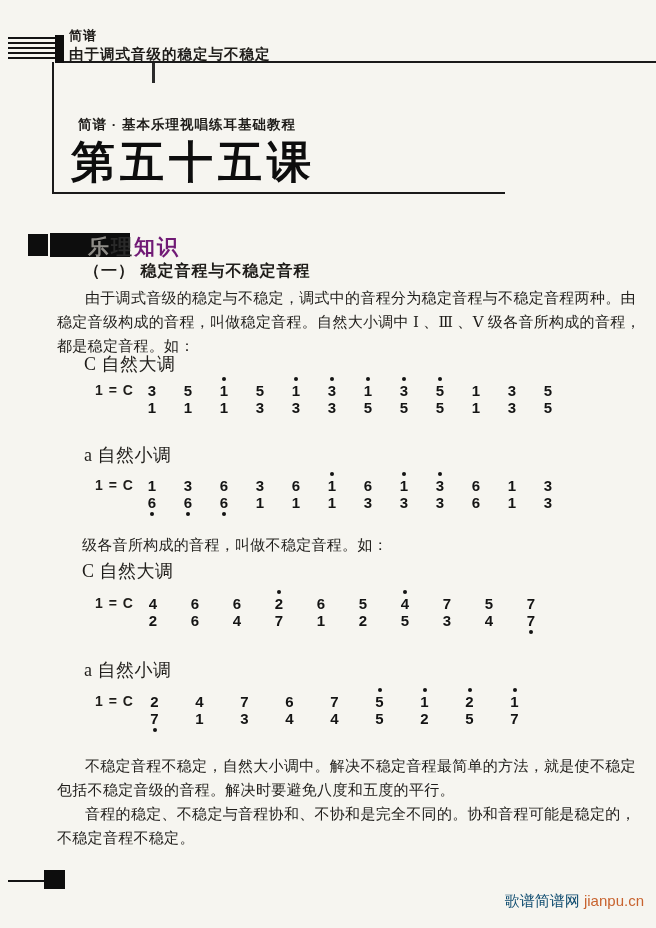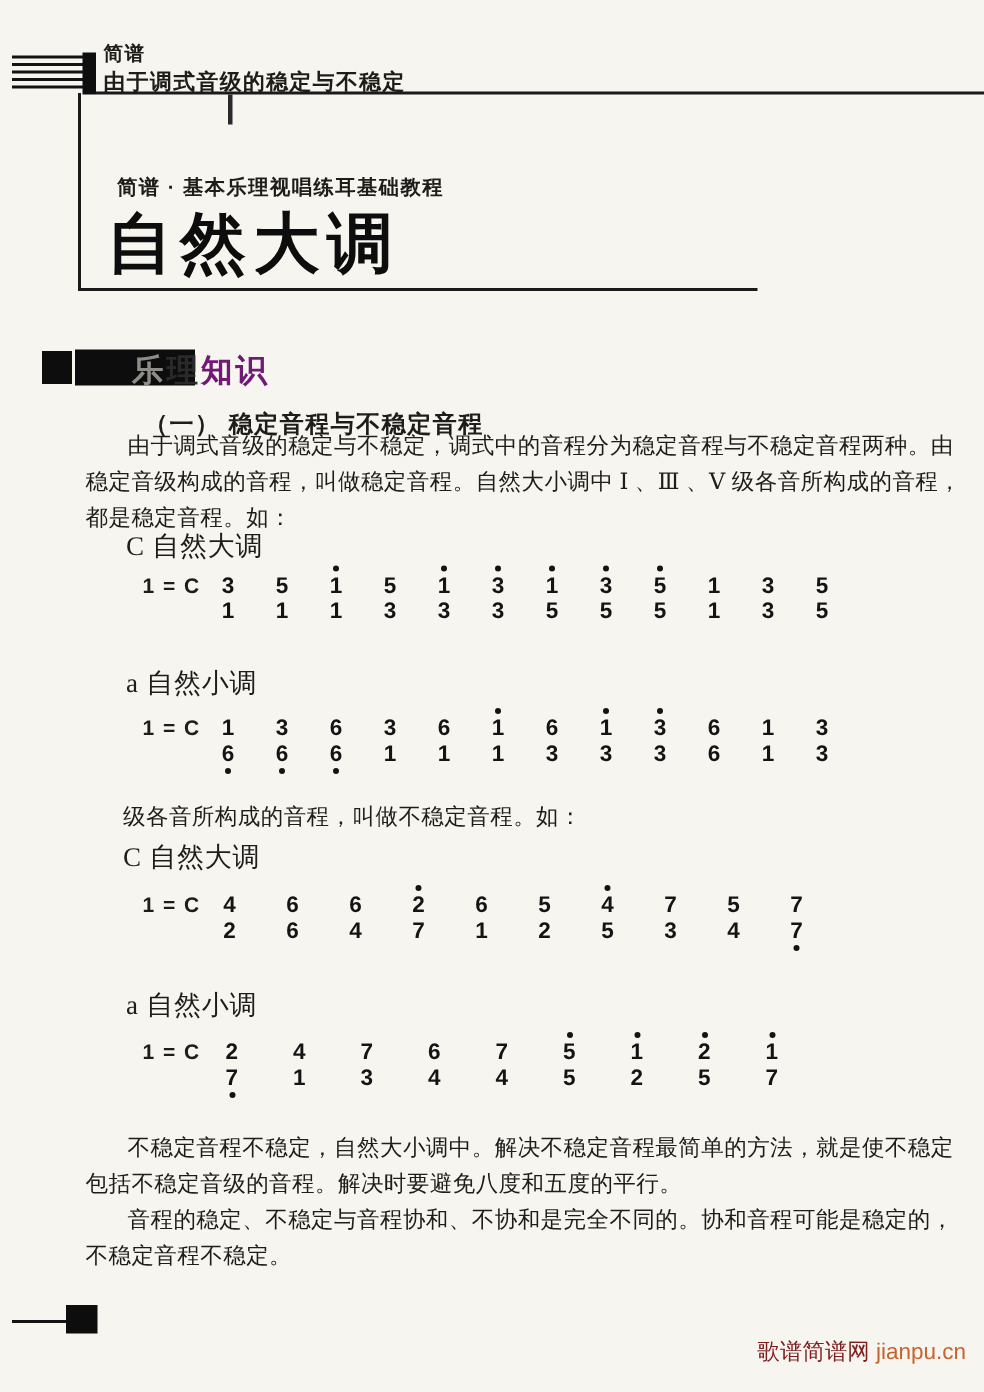--- a/index.html
+++ b/index.html
@@ -20,21 +20,21 @@
   .scan-artifact{position:absolute;left:152px;top:63px;width:3px;height:20px;background:#2a2a2a;}
   .box-label{position:absolute;left:78px;top:116px;font:700 13.5px "Liberation Sans",sans-serif;letter-spacing:1px;}
   .lesson-title{position:absolute;left:71px;top:133px;margin:0;font:900 44px "Liberation Sans",sans-serif;letter-spacing:5px;color:#0d0d0d;}
   
   .section-square{position:absolute;left:28px;top:234px;width:20px;height:22px;background:#0d0d0d;}
   .section-bar{position:absolute;left:50px;top:233px;width:80px;height:24px;background:#0d0d0d;}
   .section-title{position:absolute;left:88px;top:233px;font:700 21px "Liberation Sans",sans-serif;letter-spacing:2px;white-space:nowrap;}
   .section-title .p1{color:#8f8d88;}
   .section-title .p2{color:#2a2a2a;}
   .section-title .p3{color:#701a75;}
-  .subheading{position:absolute;left:84px;top:261px;margin:12px;font:700 16px "Liberation Sans",sans-serif;letter-spacing:1px;}
+  .subheading{position:absolute;left:84px;top:261px;margin:0;font:700 16px "Liberation Sans",sans-serif;letter-spacing:1px;}
   
   .bline{position:absolute;font-size:15px;line-height:20px;letter-spacing:0.3px;white-space:nowrap;}
   .klabel{position:absolute;font-size:18px;letter-spacing:0.5px;white-space:nowrap;}
   
   .nline{position:absolute;}
   .nkey{position:absolute;font:700 14px "Liberation Sans",sans-serif;letter-spacing:1px;}
   .cols{display:flex;flex-direction:row;}
   .ncol{display:flex;flex-direction:column;align-items:center;}
   .w36 .ncol{width:36px;}
   .w42 .ncol{width:42px;}
@@ -42,21 +42,21 @@
   .ncell{display:flex;flex-direction:column;align-items:center;height:24px;}
   .ncell.top{justify-content:flex-end;padding-bottom:0;}
   .ncell.bottom{justify-content:flex-start;}
   .nnum{font:700 15px "Liberation Sans","DejaVu Sans",sans-serif;line-height:17px;color:#141414;}
   .ndot{width:4px;height:4px;border-radius:50%;background:#141414;margin:1px 0;visibility:hidden;}
   .ndot.on{visibility:visible;}
   
   .foot-line{position:absolute;left:8px;top:880px;width:38px;height:2px;background:#141414;}
   .foot-square{position:absolute;left:44px;top:870px;width:21px;height:19px;background:#0d0d0d;}
   .watermark{position:absolute;right:12px;top:892px;font:400 15px "Liberation Sans",sans-serif;white-space:nowrap;}
-  .wm-site{color:#7f1d1d;}
+  .wm-site{color:#0c4a6e;}
   .wm-domain{color:#c8632f;}
 </style>
 </head>
 <body>
 
 <div>
 
   <div>
     <div class="rule-line" style="top:37px"></div>
     <div class="rule-line" style="top:42px"></div>
@@ -67,21 +67,21 @@
   <div class="margin-bar"></div>
 
   <div class="hdr-series">简谱</div>
   <div class="hdr-book">由于调式音级的稳定与不稳定</div>
   <div class="hdr-topline"></div>
 
   <div class="box-left"></div>
   <div class="box-bottom"></div>
   <div class="scan-artifact"></div>
   <div class="box-label">简谱 · 基本乐理视唱练耳基础教程</div>
-  <h1 class="lesson-title">自然大调</h1>
+  <h1 class="lesson-title">第五十五课</h1>
 
   <div class="section-square"></div>
   <div class="section-bar"></div>
   <div class="section-title"><span class="p1">乐</span><span class="p2">理</span><span class="p3">知识</span></div>
 
   <h2 class="subheading">（一） 稳定音程与不稳定音程</h2>
 
   <div class="bline" style="left:85px;top:288px">由于调式音级的稳定与不稳定，调式中的音程分为稳定音程与不稳定音程两种。由</div>
   <div class="bline" style="left:57px;top:312px">稳定音级构成的音程，叫做稳定音程。自然大小调中 Ⅰ 、Ⅲ 、Ⅴ 级各音所构成的音程，</div>
   <div class="bline" style="left:57px;top:336px">都是稳定音程。如：</div>

